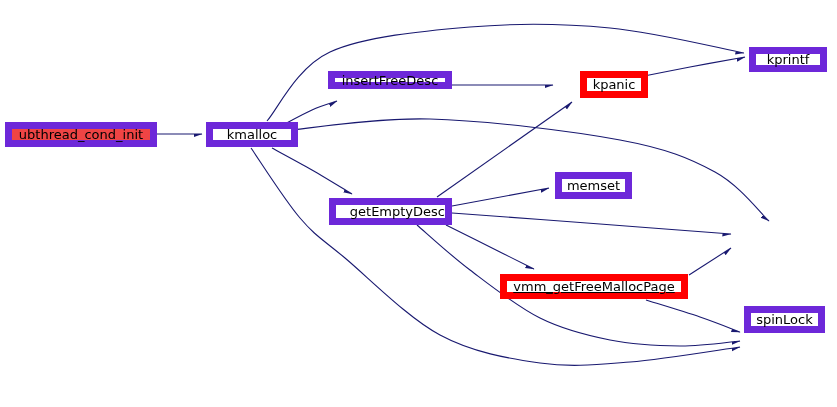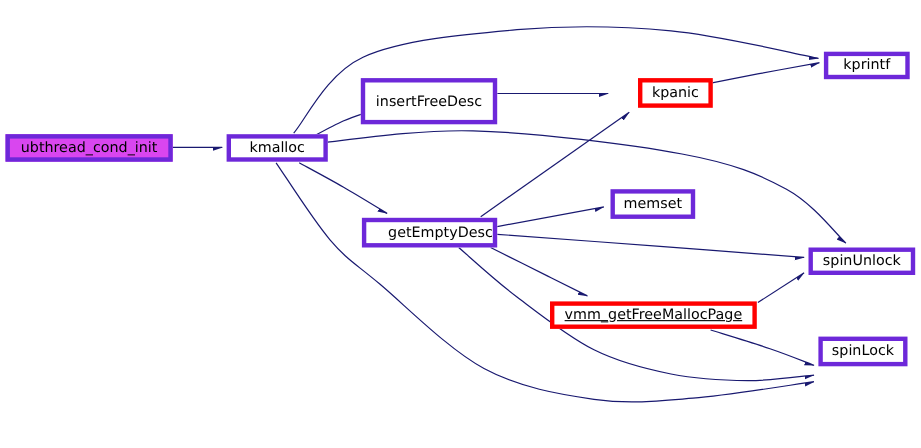--- a/index.html
+++ b/index.html
@@ -8,28 +8,28 @@
     width:837px;height:407px;
     background:#ffffff;
     font-family:"DejaVu Sans","Liberation Sans",sans-serif;
     overflow:hidden;
   }
   #edges-layer{position:absolute;left:0;top:0;width:837px;height:407px;}
   #nodes-layer{position:absolute;left:0;top:0;width:837px;height:407px;}
   .node{
     position:absolute;
     box-sizing:border-box;
-    border:4px solid #6d28d9;
+    border:7px solid #6d28d9;
     background:#ffffff;
     display:flex;align-items:center;justify-content:center;
     font-size:13px;line-height:1;color:#000000;
     white-space:nowrap;
     cursor:pointer;
   }
-  .node.root{background:#d946ef;cursor:default;align-items:center;}
+  .node.root{background:#ef4444;cursor:default;align-items:center;}
   .node.highlight{border-color:#ff0000;}
   .edge{fill:none;stroke:#191970;stroke-width:1.1;}
 </style>
 </head>
 <body>
 
 <div id="graph-canvas">
   <svg id="edges-layer" width="837" height="407" viewBox="0 0 837 407" xmlns="http://www.w3.org/2000/svg">
     <defs>
       <marker id="arrowhead" markerUnits="userSpaceOnUse" markerWidth="10" markerHeight="8" refX="8.5" refY="0" orient="auto">
@@ -54,38 +54,35 @@
         <path class="edge" d="M646,300 C655,302.8333333333333 684.3333333333334,311.6666666666667 700,317 C715.6666666666666,322.3333333333333 733.3333333333334,329.5 740,332" marker-end="url(#arrowhead)" stroke="#191970"></path>
       </g>
   </svg>
   <div id="nodes-layer">
       <div class="node root" style="left: 5px; top: 122px; width: 152px; height: 25px;">
         <span>ubthread_cond_init</span>
       </div>
       <div class="node " style="left: 206px; top: 122px; width: 92px; height: 25px;">
         <span>kmalloc</span>
       </div>
-      <div class="node " style="left: 328px; top: 71px; width: 124px; height: 42px;">
+      <div class="node " style="left: 328px; top: 71px; width: 124px; height: 18px;">
         <span>insertFreeDesc</span>
       </div>
       <div class="node highlight" style="left: 560px; top: 71px; width: 68px; height: 27px; margin-left: 20px;">
         <span>kpanic</span>
       </div>
       <div class="node " style="left: 749px; top: 47px; width: 78px; height: 25px;">
         <span>kprintf</span>
       </div>
       <div class="node " style="left: 555px; top: 172px; width: 77px; height: 27px;">
         <span>memset</span>
       </div>
       <div class="node " style="left: 329px; top: 198px; width: 123px; height: 27px; justify-content: flex-end;">
         <span>getEmptyDesc</span>
       </div>
-      <div class="node " style="left: 735px; top: 225px; width: 97px; height: 25px;">
-        <span>spinUnlock</span>
-      </div>
       <div class="node highlight" style="left: 500px; top: 274px; width: 188px; height: 25px; text-decoration: underline;">
         <span>vmm_getFreeMallocPage</span>
       </div>
       <div class="node " style="left: 744px; top: 306px; width: 81px; height: 27px;">
         <span>spinLock</span>
       </div>
     </div>
 </div>
 
 </body></html>

